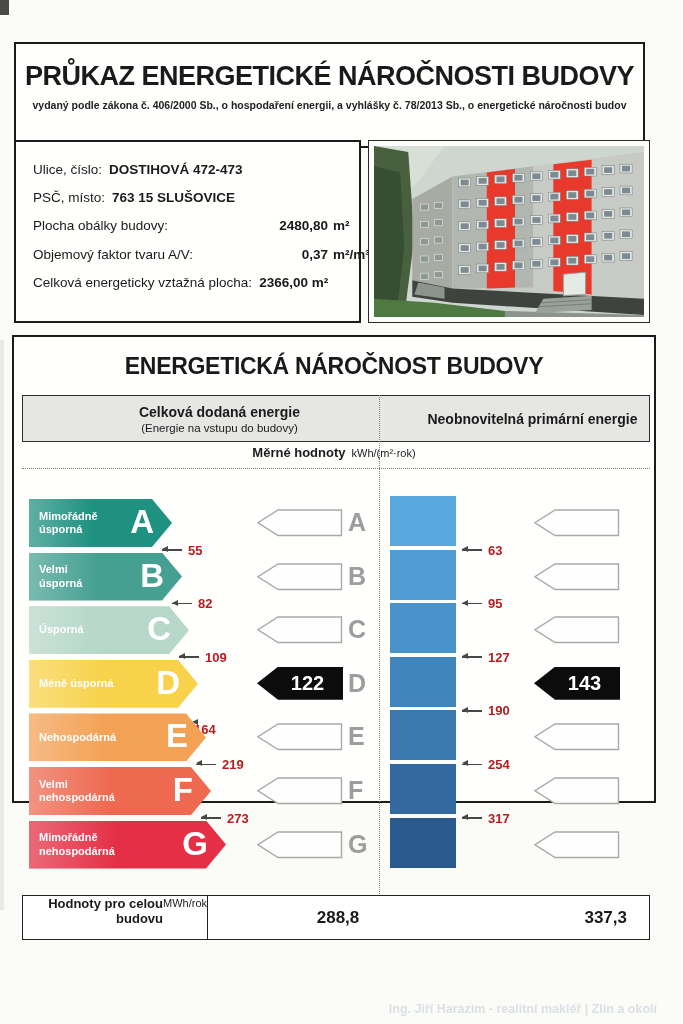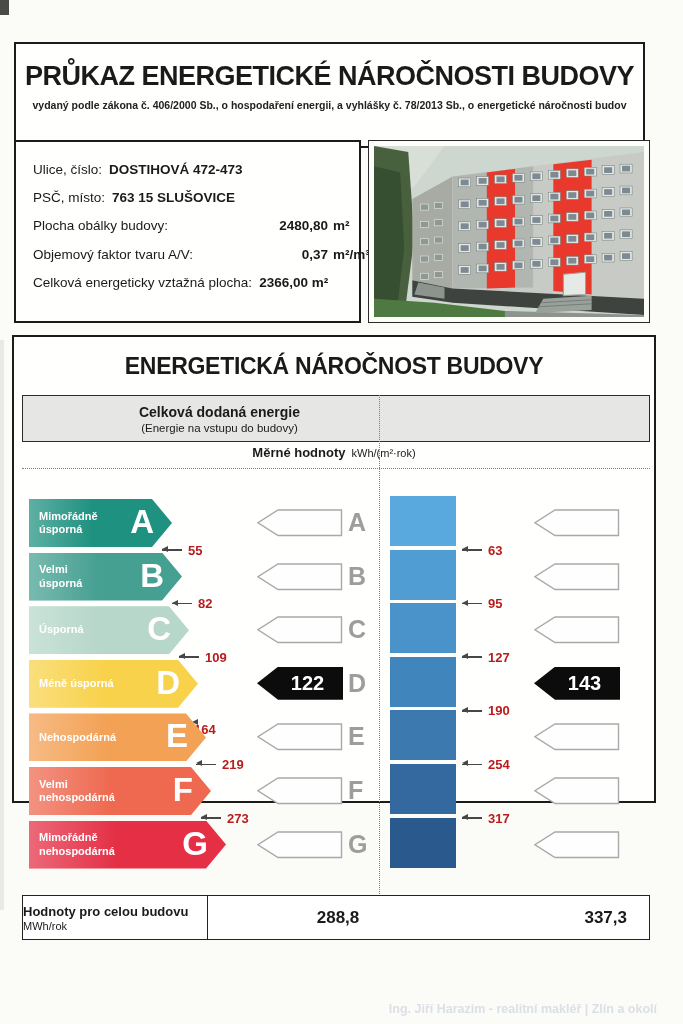--- a/index.html
+++ b/index.html
@@ -56,21 +56,21 @@
   .thr { position:absolute; display:flex; align-items:center; height:14px; }
   .thr .ln { width:20px; height:1.5px; background:#474747; position:relative; }
   .thr .ln::before { content:""; position:absolute; left:0; top:-3.2px; width:0; height:0;
     border-top:3.8px solid transparent; border-bottom:3.8px solid transparent; border-right:6px solid #474747; }
   .thr .num { margin-left:6px; font-size:13px; font-weight:bold; color:#b91c1c; }
   .bar-seg { position:absolute; }
 
   
   #totals-band { position:absolute; left:8px; top:558px; width:628px; height:45px; border:1.5px solid #222; box-sizing:border-box; background:#fff; }
   #totals-label-cell { position:absolute; left:0; top:0; width:185px; height:100%; border-right:1.5px solid #222; box-sizing:border-box;
-    display:flex; flex-direction:column; justify-content:center; text-align:left; }
+    display:flex; justify-content:center; text-align:right; }
   #totals-label-cell .t1 { font-size:13px; font-weight:bold; }
   #totals-label-cell .t2 { font-size:11px; margin-top:1px; }
   .total-val { position:absolute; top:0; height:100%; display:flex; align-items:center; font-size:17px; font-weight:bold; }
   #total-delivered { left:230px; width:170px; justify-content:center; }
   #total-primary { right:22px; justify-content:flex-end; }
 
   
   #watermark { position:absolute; right:26px; top:1002px; font-size:12.5px; font-weight:bold;
     color:#dbe0e5; text-shadow:0 0 1px #fff; }
   #corner-mark { position:absolute; left:0; top:0; width:9px; height:15px; background:#4a4a48; }
@@ -248,20 +248,21 @@
 
 <div class="box" id="main-box">
   <div id="main-title">ENERGETICKÁ NÁROČNOST BUDOVY</div>
 
   <div id="col-headers">
     <div class="col-head left">
       <div class="h1">Celková dodaná energie</div>
       <div class="h2">(Energie na vstupu do budovy)</div>
     </div>
     <div class="col-head right">
+      <div class="h1">Neobnovitelná primární energie</div>
     </div>
   </div>
 
   <div id="units-row">
     <b>Měrné hodnoty</b><span>kWh/(m²·rok)</span>
   </div>
 
   <div class="hdot" style="top:131px;"></div>
   <div id="chart-rows" style="position:absolute; left:0; top:0; width:100%; height:100%;">
       <div class="c-arrow" style="left: 15px; top: 162px; width: 143px; height: 48px; background-color: rgb(31, 145, 128);">

